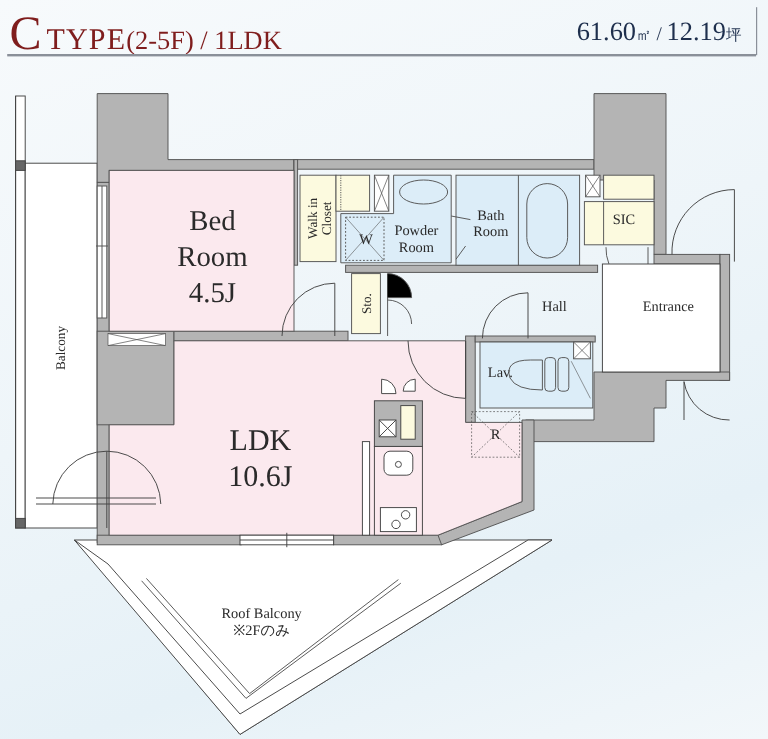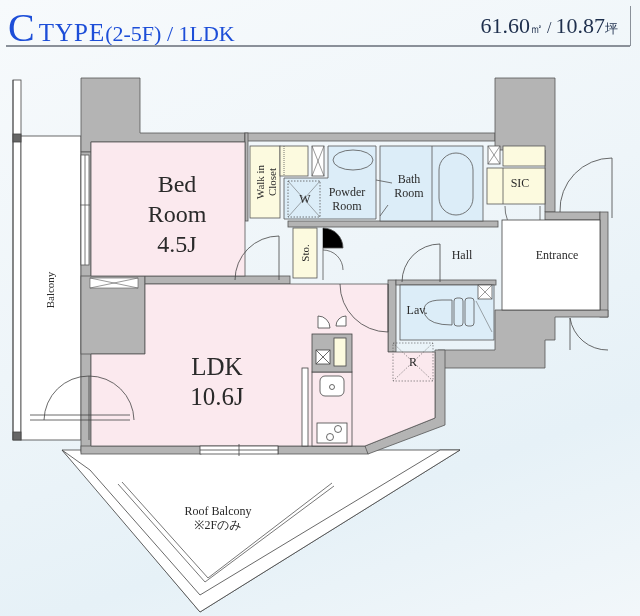--- a/index.html
+++ b/index.html
@@ -3,21 +3,21 @@
 <meta charset="utf-8">
 <style>
   html, body { margin: 0; padding: 0; }
   body {
     width: 640px; height: 616px; overflow: hidden; position: relative;
     background: linear-gradient(160deg, #f7fafc 0%, #eef5f9 45%, #e6f1f7 75%, #f2f7fa 100%);
     font-family: "Liberation Serif", "DejaVu Serif", serif;
   }
   .header { position: absolute; left: 0; top: 0; width: 640px; height: 48px; }
   .title {
-    position: absolute; left: 8px; top: 4px; color: #1d4ed8; white-space: nowrap;
+    position: absolute; left: 8px; top: 4px; color: #7f1d1d; white-space: nowrap;
     font-family: "Liberation Serif", serif;
   }
   .title .big { font-size: 40px; }
   .title .type { font-size: 25px; font-variant: small-caps; letter-spacing: 1px; margin-left: 4px; }
   .title .rest { font-size: 22px; }
   .area {
     position: absolute; right: 22px; top: 13px; color: #1e2f4d; font-size: 22px; white-space: nowrap;
     font-family: "Liberation Serif", serif;
   }
   .area .unit { font-size: 13px; }
@@ -27,21 +27,21 @@
   .lbl { font-family: "Liberation Serif", serif; fill: #2a2a2a; }
 </style>
 </head>
 <body>
 
 <div class="header">
   <div class="title">
     <span class="big">C</span><span class="type">TYPE</span><span class="rest">(2-5F)</span><span class="rest"> / </span><span class="rest">1LDK</span>
   </div>
   <div class="area">
-    <span>61.60</span><span class="unit">㎡</span><span style="font-size:16px"> / </span><span>10.87</span><span class="unit">坪</span>
+    <span>61.60</span><span class="unit">㎡</span><span style="font-size:16px"> / </span><span>12.19</span><span class="unit">坪</span>
   </div>
   <div class="rule"></div>
   <div class="rule-v"></div>
 </div>
 
 <svg class="plan" width="640" height="616" viewBox="0 0 640 616">
 
   <g stroke="#444" stroke-width="0.8" fill="none">
     <rect x="13" y="80" width="8" height="360" fill="#fff"></rect>
     <rect x="21" y="136" width="60" height="304" fill="#fff"></rect>

